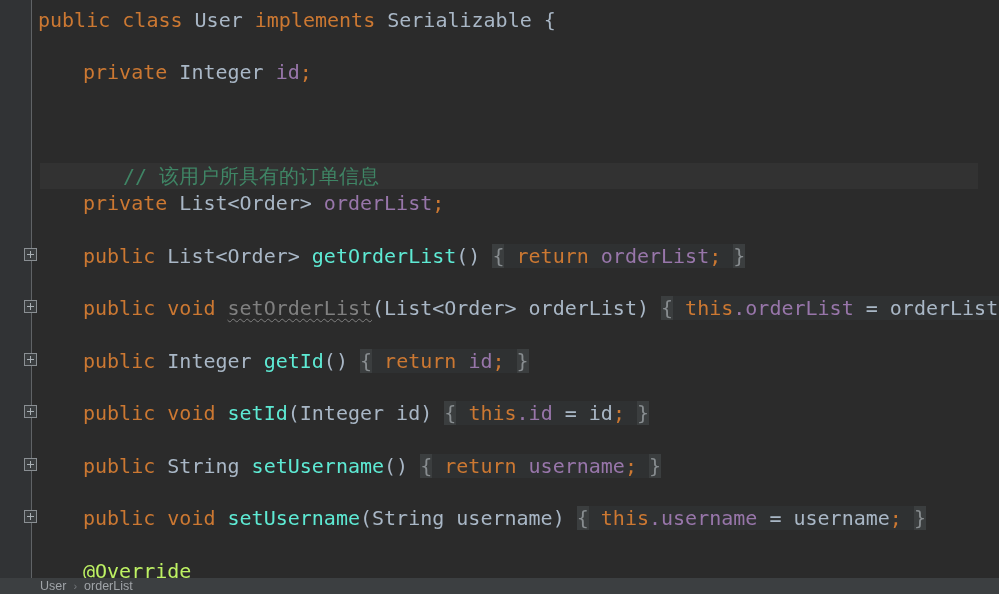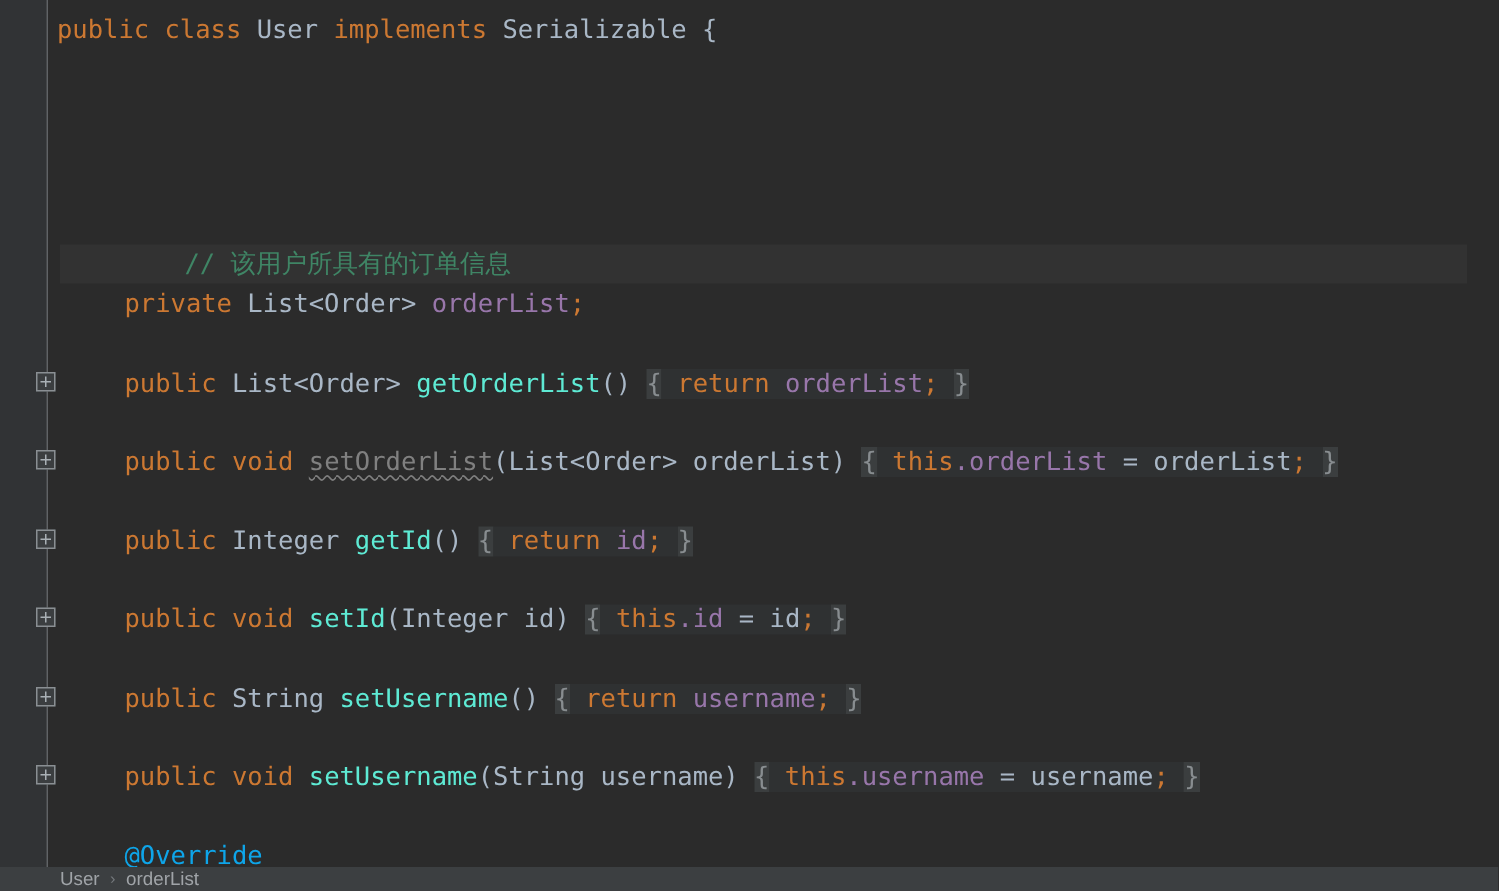--- a/index.html
+++ b/index.html
@@ -76,37 +76,37 @@
     height: 578px;
     z-index: 1;
   }
   .code-line {
     position: absolute;
     left: 0;
     width: 938px;
     height: 26.3px;
     line-height: 26.3px;
     white-space: pre;
-    font-size: 17px;
+    font-size: 20px;
     letter-spacing: 0px;
     color: #a9b7c6;
   }
   .code-line.current-line {
     background: #323232;
     margin-left: 40px;
   }
 
   
   .kw   { color: #cc7832; }
   .type { color: #a9b7c6; }
   .fld  { color: #9876aa; }
   .mth  { color: #5eead4; }
   .par  { color: #a9b7c6; }
   .cmt  { color: #3f8565; }
-  .ann  { color: #0ea5e9; margin-top: 44px; }
+  .ann  { color: #bef264; margin-top: 44px; }
   .op   { color: #a9b7c6; }
   .unused {
     color: #808080;
     text-decoration: underline wavy #808080;
     text-decoration-thickness: 1px;
     text-underline-offset: 3px;
   }
   
   .brace-hl { background: #3b3e3f; color: #888d90; }
   .body-hl  { background: #2f3132; }
@@ -156,20 +156,21 @@
 
 <div id="ide">
 
   <div id="gutter"></div>
   <div id="fold-rail"></div>
 
   <div id="editor">
 
     <div class="code-line" style="top:7px"><span style="padding-left:38px"></span><span class="kw">public</span> <span class="kw">class</span> <span class="type">User</span> <span class="kw">implements</span> <span class="type">Serializable</span> <span class="op">{</span></div>
 
+    <div class="code-line" style="top:59px"><span style="padding-left:83px"></span><span class="kw">private</span> <span class="type">Integer</span> <span class="fld">id</span><span class="kw">;</span></div>
 
 
     <div class="code-line current-line" style="top:163px"><span style="padding-left:83px"></span><span class="cmt">// 该用户所具有的订单信息</span></div>
 
     <div class="code-line" style="top:190px"><span style="padding-left:83px"></span><span class="kw">private</span> <span class="type">List&lt;Order&gt;</span> <span class="fld">orderList</span><span class="kw">;</span></div>
 
     <div class="code-line" style="top:243px"><span style="padding-left:83px"></span><span class="kw">public</span> <span class="type">List&lt;Order&gt;</span> <span class="mth">getOrderList</span><span class="op">()</span> <span class="brace-hl">{</span><span class="body-hl"> <span class="kw">return</span> <span class="fld">orderList</span><span class="kw">;</span> </span><span class="brace-hl">}</span></div>
 
     <div class="code-line" style="top:295px"><span style="padding-left:83px"></span><span class="kw">public</span> <span class="kw">void</span> <span class="unused">setOrderList</span><span class="type">(List&lt;Order&gt; orderList)</span> <span class="brace-hl">{</span><span class="body-hl"> <span class="kw">this</span><span class="fld">.</span><span class="fld">orderList</span><span class="op"> = </span><span class="par">orderList</span><span class="kw">;</span> </span><span class="brace-hl">}</span></div>
 

